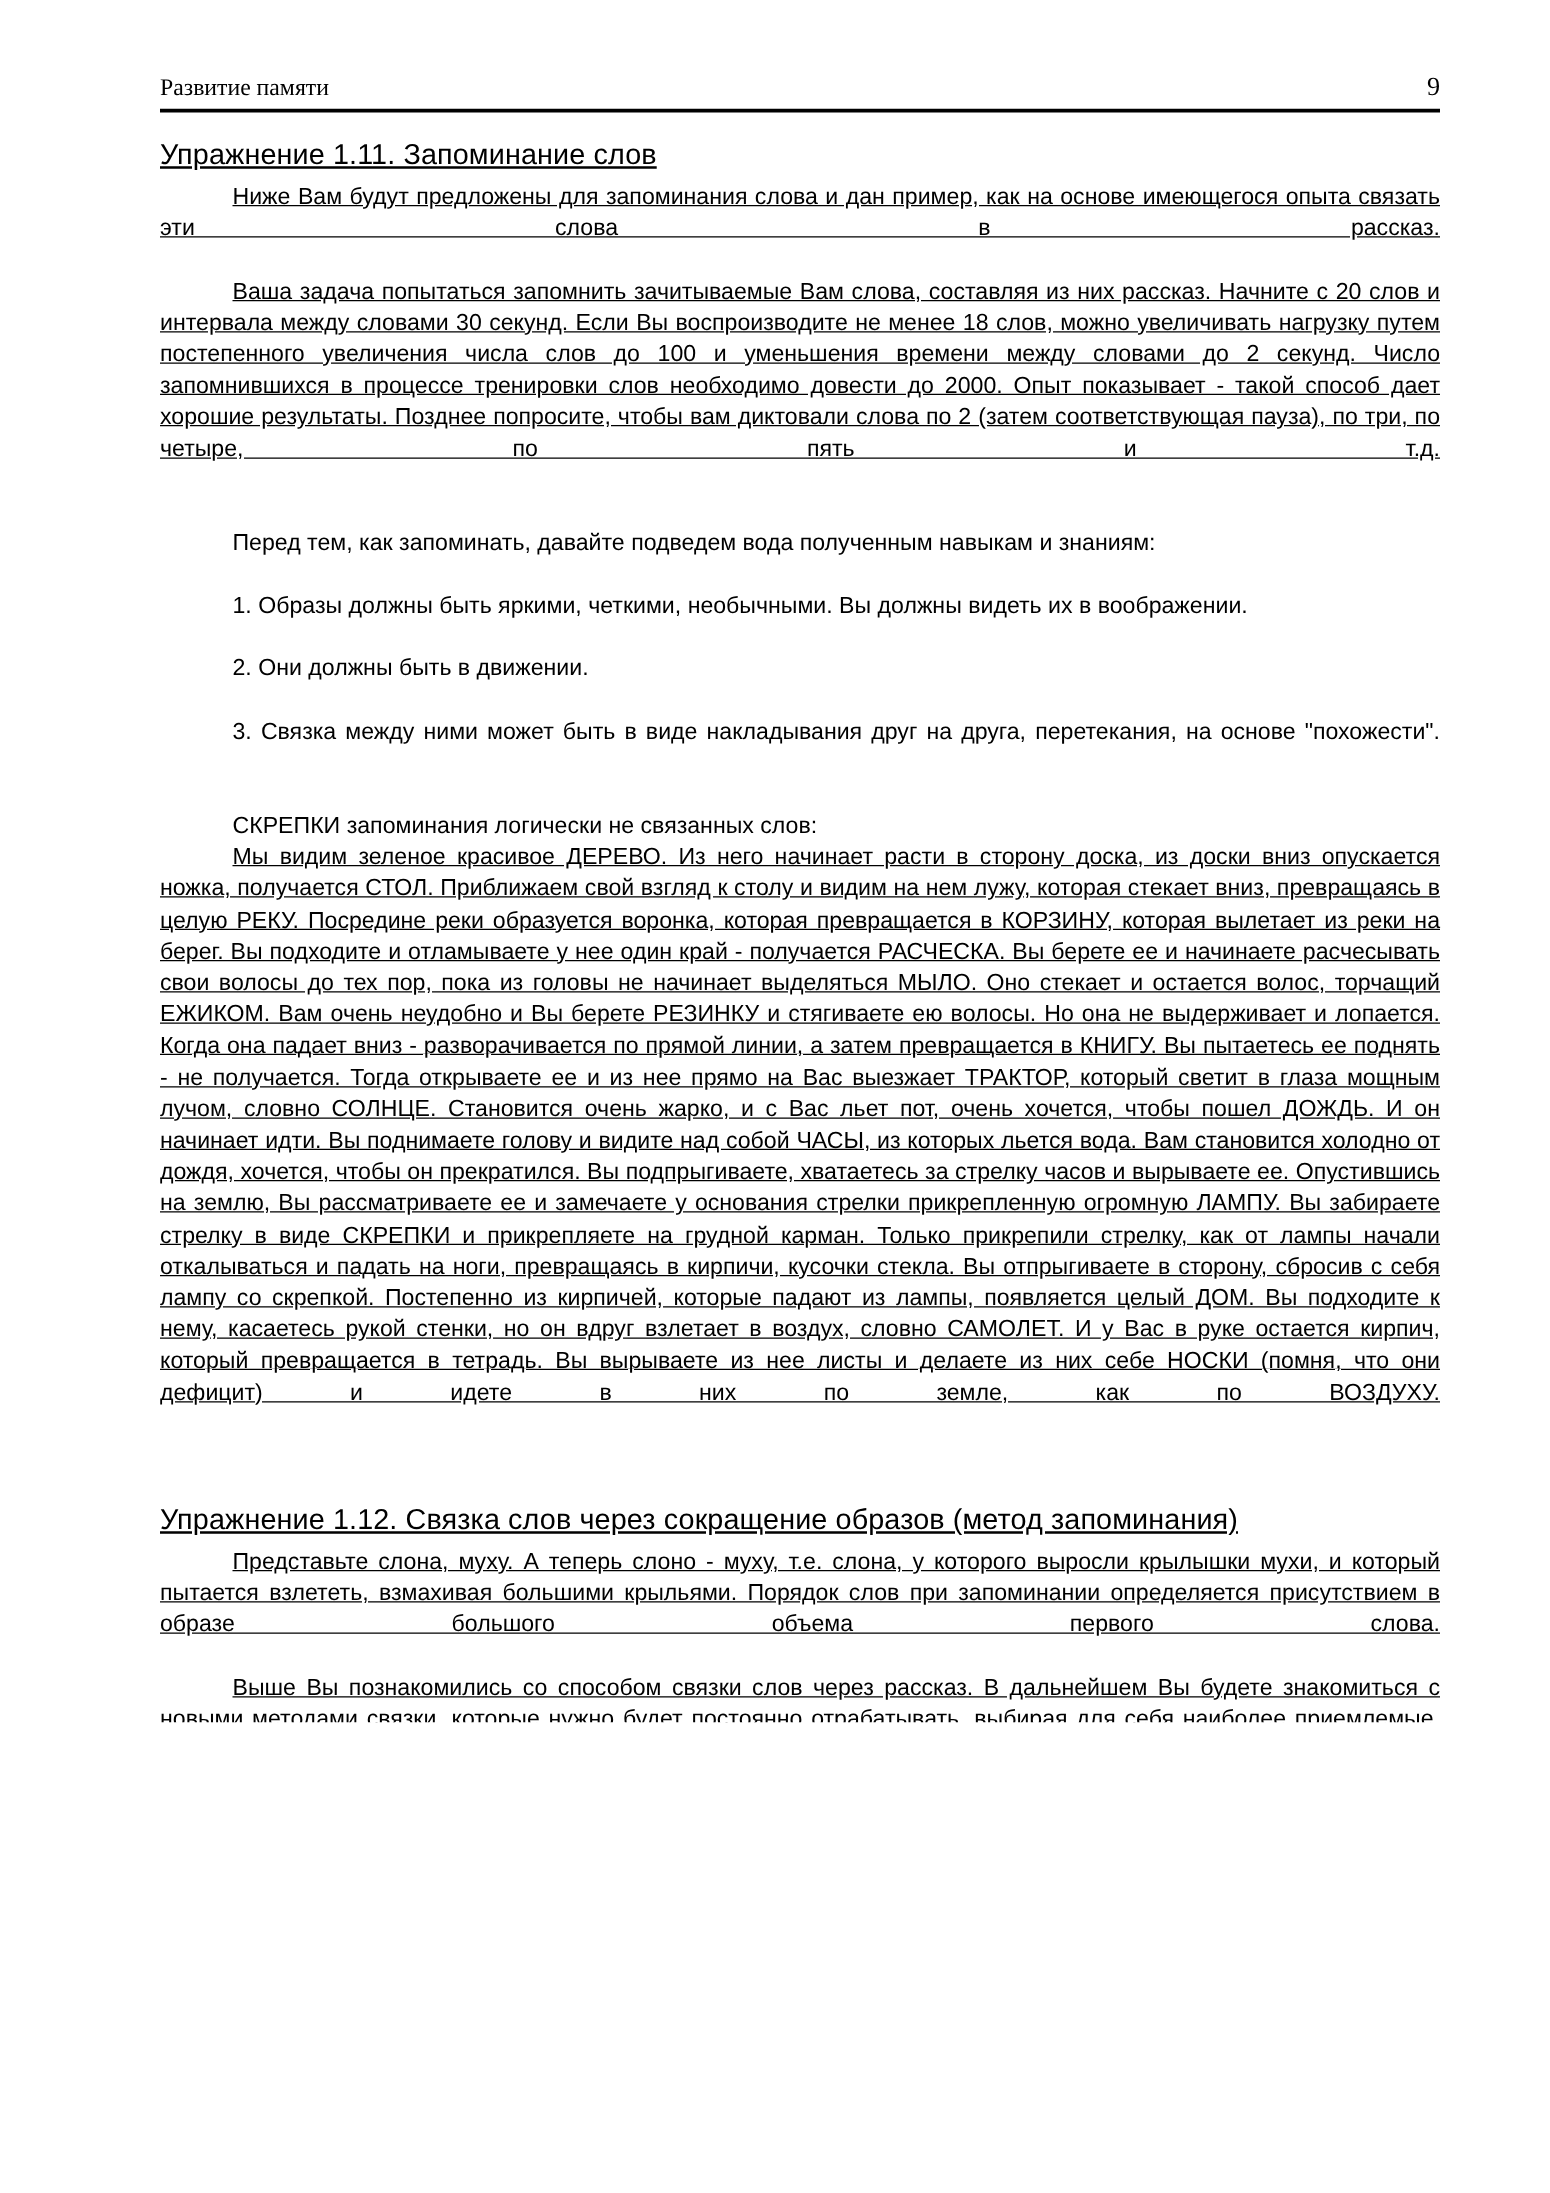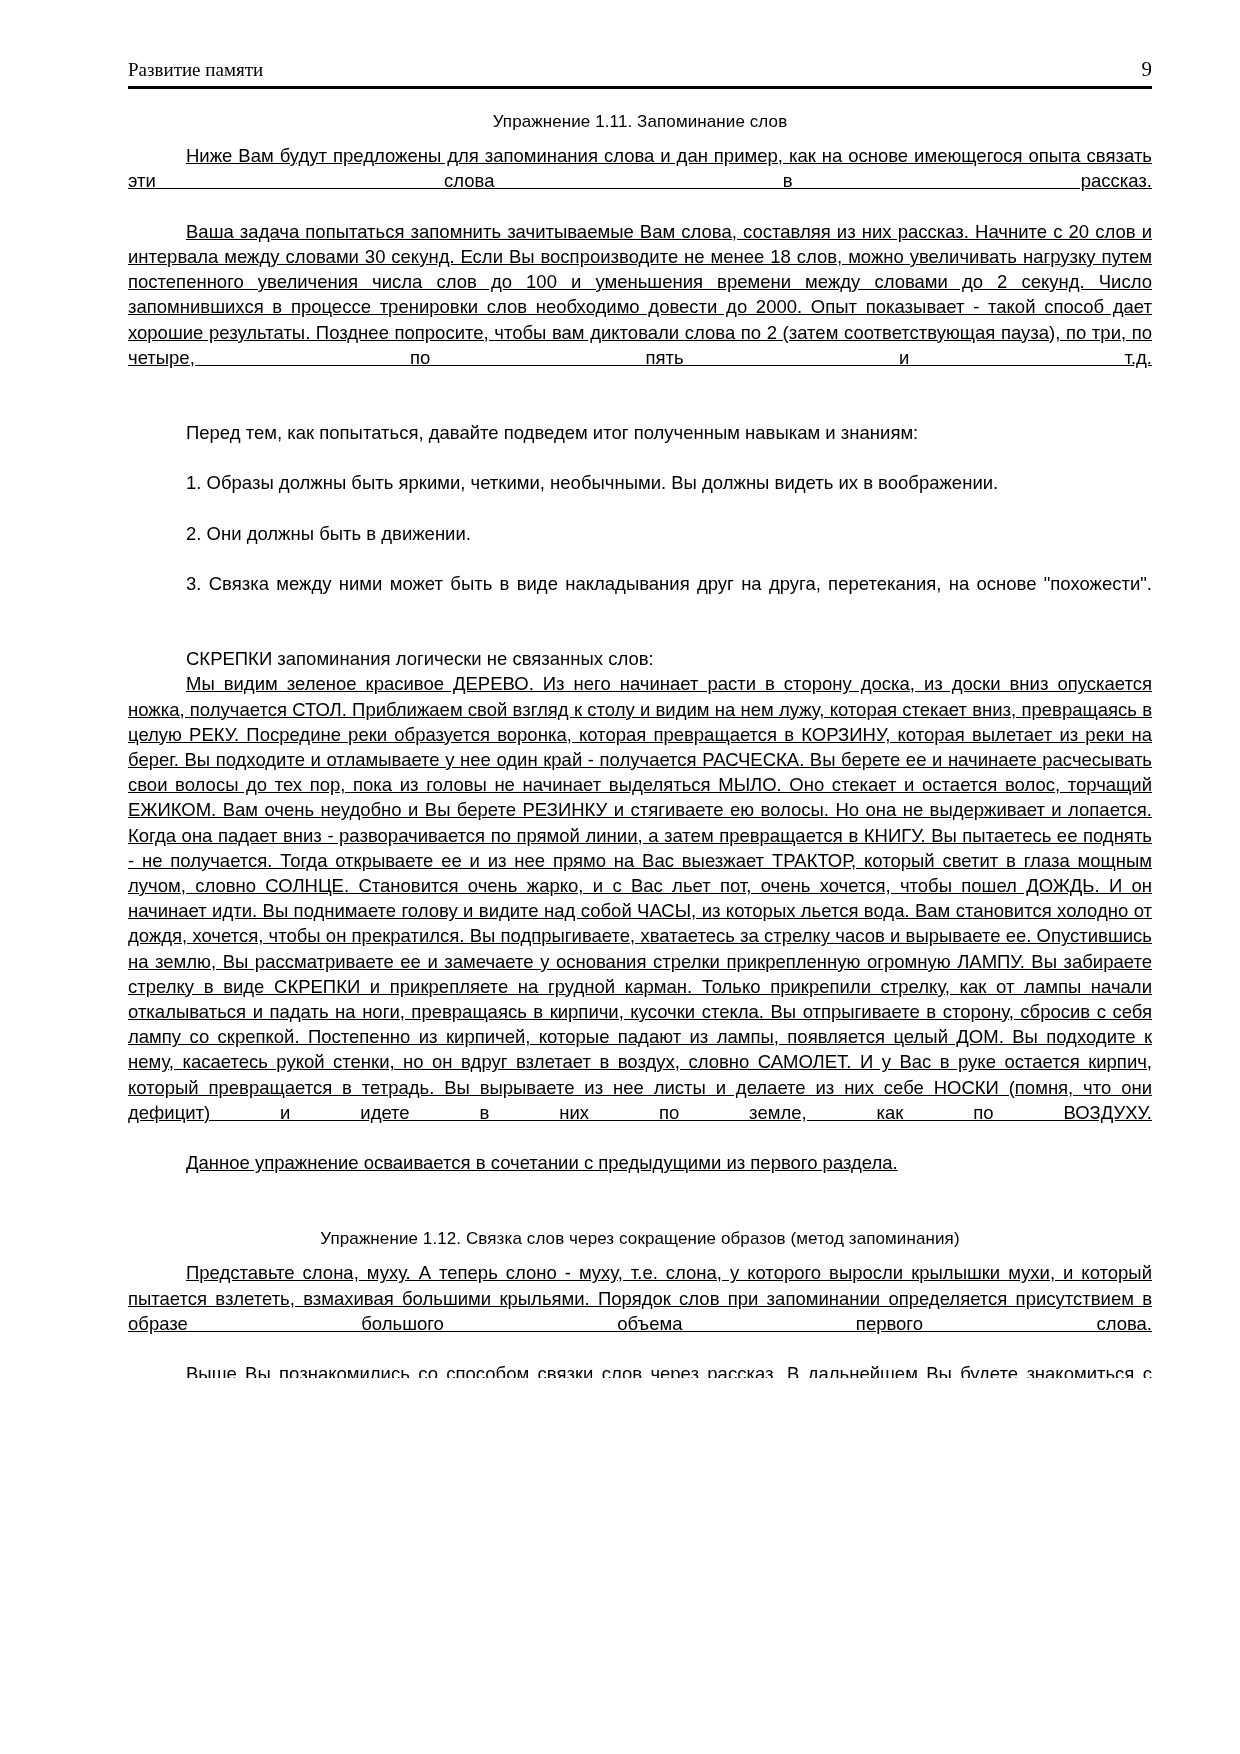--- a/index.html
+++ b/index.html
@@ -49,26 +49,27 @@
     font-family: "Liberation Sans", "DejaVu Sans", sans-serif;
     font-size: 18.5px;
     line-height: 25.2px;
     color: #000000;
     text-align: justify;
     text-justify: inter-word;
     margin-top: 18px;
   }
   h2.heading {
     font-family: "Liberation Sans", "DejaVu Sans", sans-serif;
-    font-size: 17px;
+    font-size: 23px;
     font-weight: 400;
     line-height: 30px;
     margin: 0 0 6px 0;
-    text-align: center;
+    text-align: left;
     letter-spacing: 0.1px;
+    text-decoration: underline;
   }
   h2.heading.second {
     margin-top: 49px;
   }
   p.para {
     margin: 0;
     text-indent: 58px;
     text-align: justify;
   }
   p.gap-before { margin-top: 25px; }
@@ -95,34 +96,33 @@
     <hr class="rule">
 
     <div class="body">
 
       <h2 class="heading">Упражнение 1.11. Запоминание слов</h2>
 
       <p class="para tight">Ниже Вам будут предложены для запоминания слова и дан пример, как на основе имеющегося опыта связать эти слова в рассказ.</p>
 
       <p class="para tight">Ваша задача попытаться запомнить зачитываемые Вам слова, составляя из них рассказ. Начните с 20 слов и интервала между словами 30 секунд. Если Вы воспроизводите не менее 18 слов, можно увеличивать нагрузку путем постепенного увеличения числа слов до 100 и уменьшения времени между словами до 2 секунд. Число запомнившихся в процессе тренировки слов необходимо довести до 2000. Опыт показывает - такой способ дает хорошие результаты. Позднее попросите, чтобы вам диктовали слова по 2 (затем соответствующая пауза), по три, по четыре, по пять и т.д.</p>
 
-      <p class="para gap-before nostretch">Перед тем, как попытаться, давайте подведем итог полученным навыкам и знаниям:</p>
+      <p class="para gap-before nostretch">Перед тем, как запоминать, давайте подведем вода полученным навыкам и знаниям:</p>
 
       <p class="para gap-before nostretch">1. Образы должны быть яркими, четкими, необычными. Вы должны видеть их в воображении.</p>
 
       <p class="para gap-before nostretch">2.  Они должны быть в движении.</p>
 
       <p class="para gap-before">3. Связка между ними может быть в виде накладывания друг на друга, перетекания, на основе "похожести".</p>
 
 
       <p class="para gap-before nostretch">СКРЕПКИ запоминания логически не связанных слов:</p>
 
       <p class="para tight">Мы видим зеленое красивое ДЕРЕВО. Из него начинает расти в сторону доска, из доски вниз опускается ножка, получается СТОЛ. Приближаем свой взгляд к столу и видим на нем лужу, которая стекает вниз, превращаясь в целую РЕКУ. Посредине реки образуется воронка, которая превращается в КОРЗИНУ, которая вылетает из реки на берег. Вы подходите и отламываете у нее один край - получается РАСЧЕСКА. Вы берете ее и начинаете расчесывать свои волосы до тех пор, пока из головы не начинает выделяться МЫЛО. Оно стекает и остается волос, торчащий ЕЖИКОМ. Вам очень неудобно и Вы берете РЕЗИНКУ и стягиваете ею волосы. Но она не выдерживает и лопается. Когда она падает вниз - разворачивается по прямой линии, а затем превращается в КНИГУ. Вы пытаетесь ее поднять - не получается. Тогда открываете ее и из нее прямо на Вас выезжает ТРАКТОР, который светит в глаза мощным лучом, словно СОЛНЦЕ. Становится очень жарко, и с Вас льет пот, очень хочется, чтобы пошел ДОЖДЬ. И он начинает идти. Вы поднимаете голову и видите над собой ЧАСЫ, из которых льется вода. Вам становится холодно от дождя, хочется, чтобы он прекратился. Вы подпрыгиваете, хватаетесь за стрелку часов и вырываете ее. Опустившись на землю, Вы рассматриваете ее и замечаете у основания стрелки прикрепленную огромную ЛАМПУ. Вы забираете стрелку в виде СКРЕПКИ и прикрепляете на грудной карман. Только прикрепили стрелку, как от лампы начали откалываться и падать на ноги, превращаясь в кирпичи, кусочки стекла. Вы отпрыгиваете в сторону, сбросив с себя лампу со скрепкой. Постепенно из кирпичей, которые падают из лампы, появляется целый ДОМ. Вы подходите к нему, касаетесь рукой стенки, но он вдруг взлетает в воздух, словно САМОЛЕТ. И у Вас в руке остается кирпич, который превращается в тетрадь. Вы вырываете из нее листы и делаете из них себе НОСКИ (помня, что они дефицит) и идете в них по земле, как по ВОЗДУХУ.</p>
 
-      <p class="para tight nostretch">Данное упражнение осваивается в сочетании с предыдущими из первого раздела.</p>
 
       <h2 class="heading second">Упражнение 1.12. Связка слов через сокращение образов (метод запоминания)</h2>
 
       <p class="para tight">Представьте слона, муху. А теперь слоно - муху, т.е. слона, у которого выросли крылышки мухи, и который пытается взлететь, взмахивая большими крыльями. Порядок слов при запоминании определяется присутствием в образе большого объема первого слова.</p>
 
       <p class="para tight nostretch">Выше Вы познакомились со способом связки слов через рассказ. В дальнейшем Вы будете знакомиться с новыми методами связки, которые нужно будет постоянно отрабатывать, выбирая для себя наиболее приемлемые, удобные. Идеальный вариант - это синтез всех приемов. Постарайтесь связать по два слова с помощью сокращения. Всего для выработки умения (знания - умения - навыков) нужно связать примерно 100-150 пар. Параллельно продолжайте тренировки с запоминанием слов. Доведите их до 100 пар и только после этого переходите к следующему упражнению.</p>
 
     </div>
   </div>
 </div>

